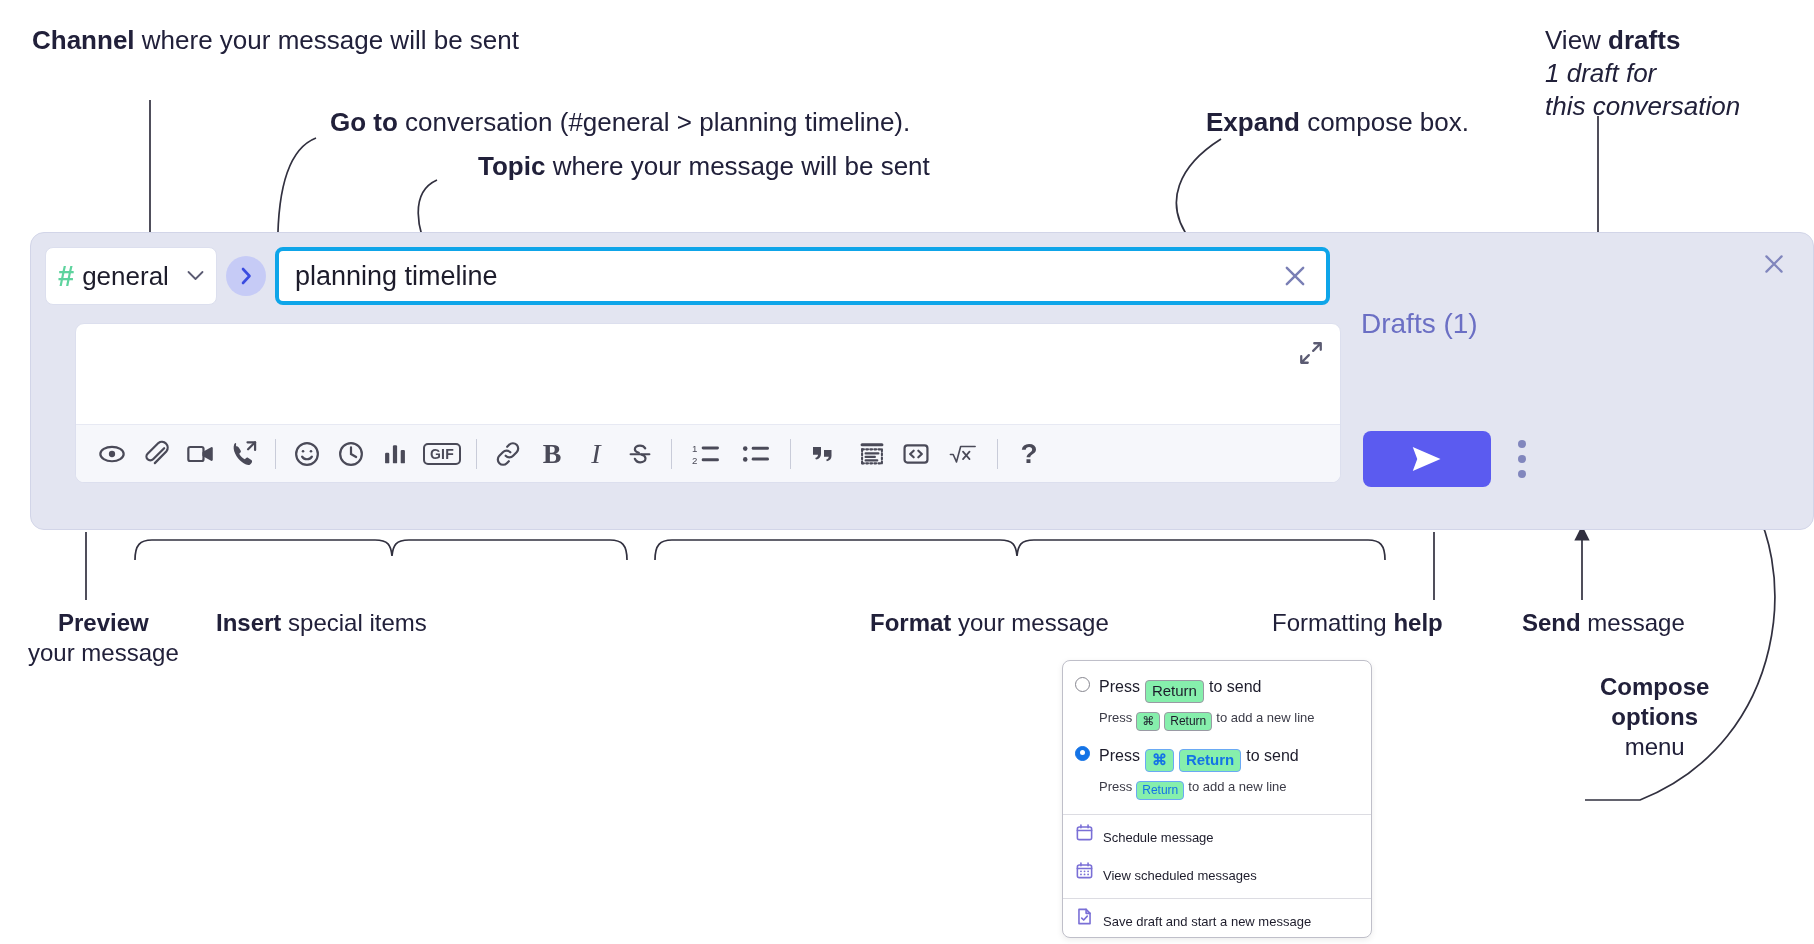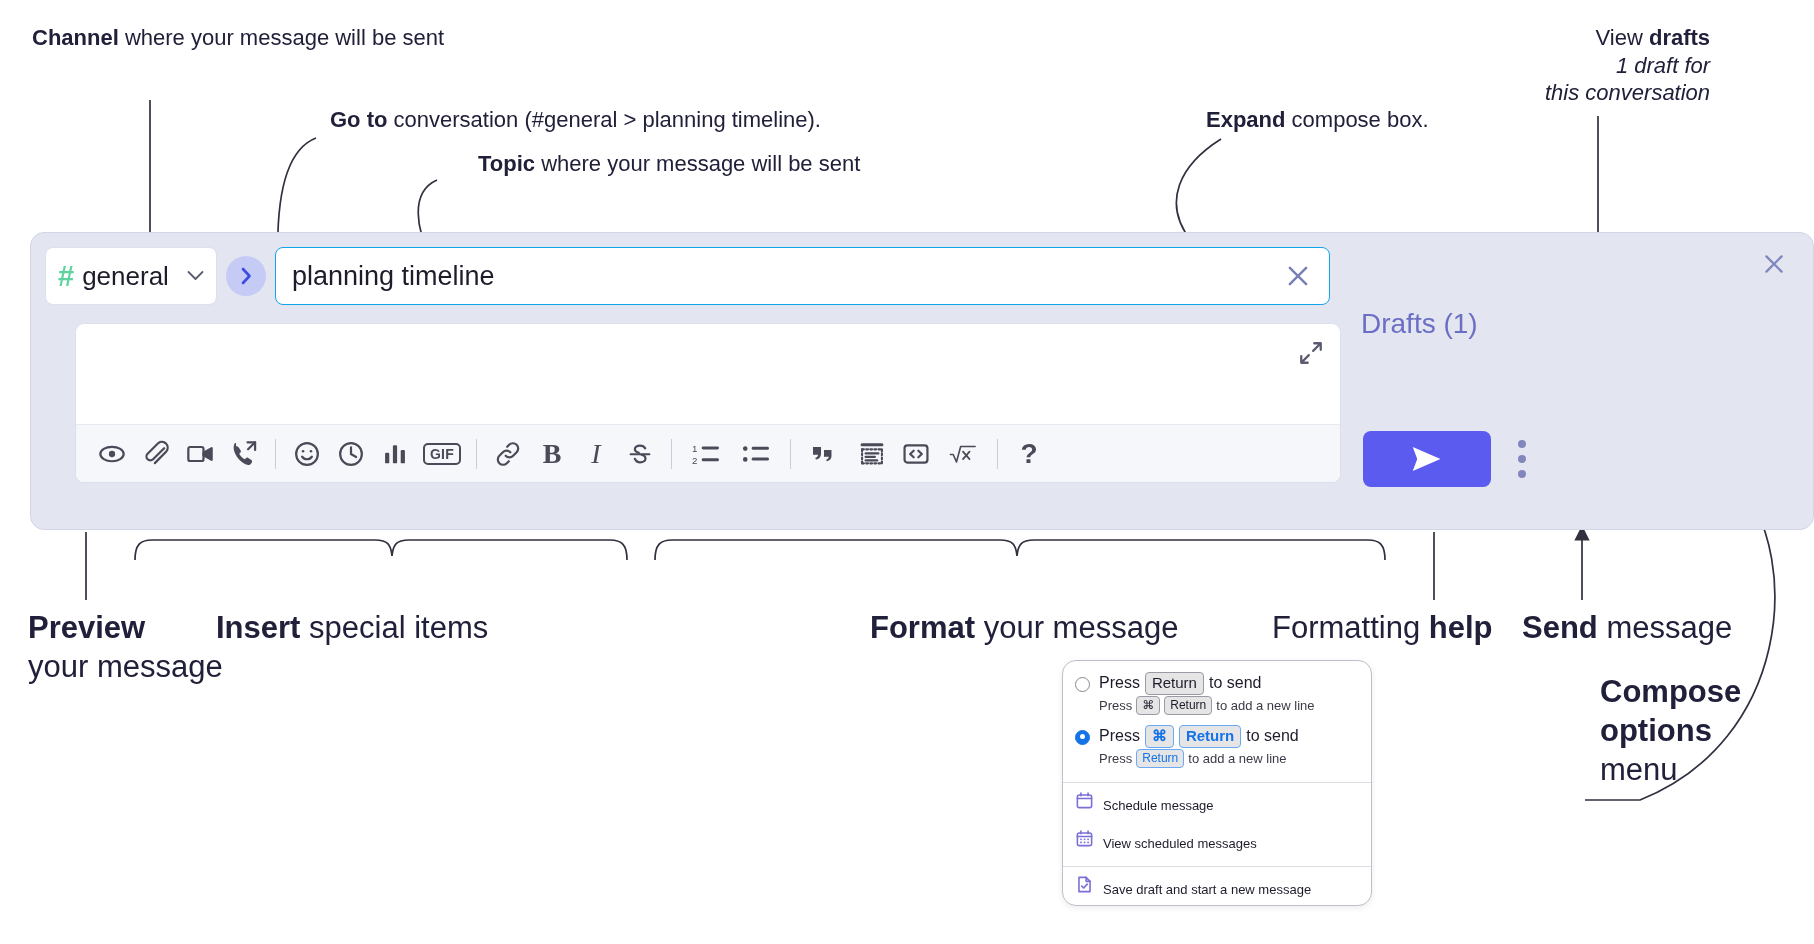--- a/index.html
+++ b/index.html
@@ -11,22 +11,22 @@
     color:#1d1c2b;
     position:relative;
     overflow:hidden;
   }
   .stage { position:absolute; inset:0; }
 
   
   .anno { position:absolute; color:#21203a; line-height:1.26; white-space:nowrap; }
   .anno b { font-weight:700; }
   .anno i { font-style:italic; }
-  .a-lg { font-size:22px;text-align:right; }
-  .a-md { font-size:31px; }
+  .a-lg { font-size:26px; }
+  .a-md { font-size:24px;text-align:center; }
 
   svg.lines { position:absolute; left:0; top:0; width:1814px; height:944px; pointer-events:none; }
 
   
   .compose-panel {
     position:absolute; left:30px; top:232px; width:1784px; height:298px;
     background:#e3e5f1; border:1px solid #d2d5e8; border-radius:14px;
   }
   .panel-close {
     position:absolute; right:22px; top:14px; width:34px; height:34px;
@@ -48,21 +48,21 @@
   .chev { color:#5b5b72; font-size:17px; }
 
   .go-btn {
     width:40px; height:40px; border-radius:50%;
     background:#c6cbf6; color:#3b4ce0;
     display:flex; align-items:center; justify-content:center;
     margin:0 9px;
     font-size:22px; font-weight:700;
   }
   .topic-field {
-    width:1055px; height:58px; background:#fff; border:1px solid #0ea5e9;
+    width:1055px; height:58px; background:#fff; border:4px solid #0ea5e9;
     border-radius:8px; display:flex; align-items:center; padding:0 14px 0 16px;
   }
   .topic-val { flex:1; font-size:27px; color:#1d1c2b; }
   .topic-x { width:34px; height:34px; color:#7a7fb5; display:flex; align-items:center; justify-content:center; }
   .topic-x svg { width:28px; height:28px; }
 
   .msg-box {
     position:absolute; left:44px; top:90px; width:1266px; height:160px;
     background:#fff; border:1px solid #dcdfee; border-radius:9px;
   }
@@ -105,40 +105,40 @@
     display:flex; flex-direction:column; align-items:center; justify-content:center; gap:7px;
   }
   .kebab i { width:8px; height:8px; border-radius:50%; background:#8186bd; display:block; }
   .drafts-link {
     position:absolute; left:1330px; top:75px; font-size:28px; color:#6b6fc4;
   }
 
   
   .dropdown {
     position:absolute; left:1062px; top:660px; width:310px;
-    background:#fff; border:1px solid #bfbfc9; border-radius:14px;
+    background:#fff; border:1px solid #bfbfc9; border-radius:8px;
     box-shadow:0 2px 6px rgba(0,0,0,.08);
     padding:8px 0 0 0;
   }
   .opt-row { display:flex; align-items:flex-start; padding:3px 12px 0 12px; }
   .radio {
     width:15px; height:15px; border-radius:50%; border:1.5px solid #86868f;
     margin:5px 9px 0 0; flex:none; background:#fff;
   }
   .radio.on { border:1.5px solid #1473e6; background:#1473e6; position:relative; }
   .radio.on::after {
     content:""; position:absolute; left:3.5px; top:3.5px; width:5px; height:5px;
     border-radius:50%; background:#fff;
   }
   .opt-line { font-size:16px; color:#1d1c2b; display:flex; align-items:center; gap:5px; flex-wrap:nowrap; }
   .sub-line { font-size:13px; color:#3b3b47; display:flex; align-items:center; gap:4px;
               padding:1px 12px 7px 36px; }
   .key {
     border:1px solid #9a9aa4; border-radius:4px; padding:1px 6px;
-    font-size:15px; color:#1d1c2b; line-height:1.25; background:#e5e5e5;
+    font-size:15px; color:#1d1c2b; line-height:1.25; background:#86efac;margin-top:8px;
   }
   .key.sm { font-size:12px; padding:1px 5px; }
   .key.blue { border-color:#6aa9f4; color:#1473e6; font-weight:700; }
   .key.blue.sm { font-weight:400; }
   .dd-div { height:1px; background:#dcdce2; margin:7px 0 0 0; }
   .dd-item { display:flex; align-items:flex-end; gap:9px; padding:8px 12px; font-size:13px; color:#1d1c2b; }
   .dd-item svg { width:19px; height:19px; flex:none; color:#7a6fd6; }
 </style>
 </head>
 <body>

